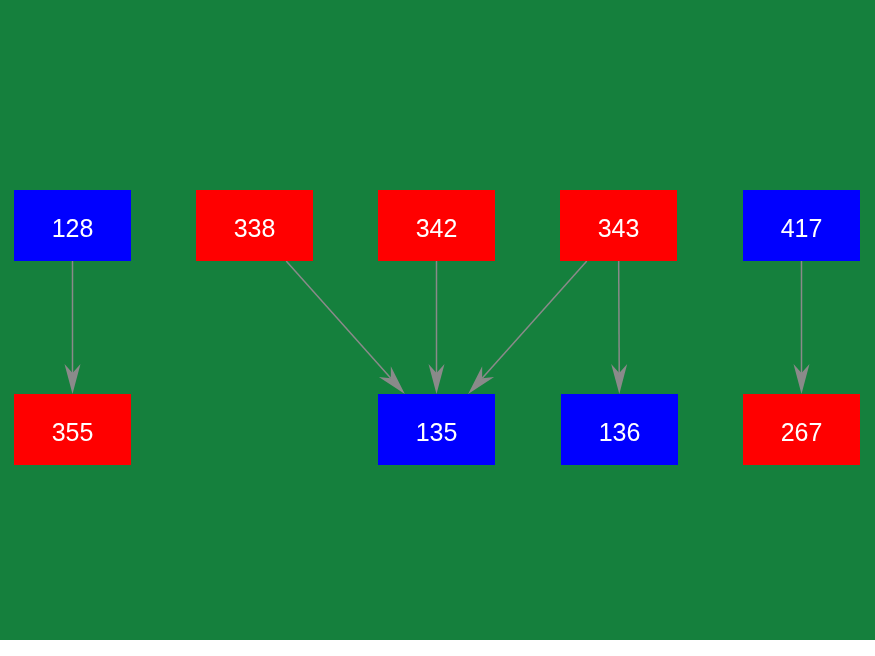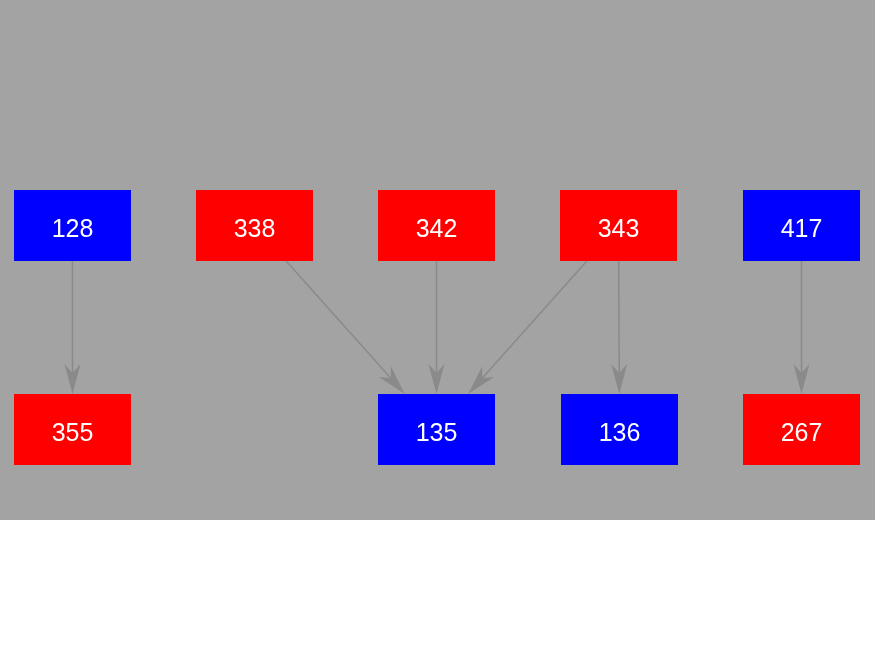--- a/index.html
+++ b/index.html
@@ -4,22 +4,22 @@
 <style>
   html, body {
     margin: 0;
     padding: 0;
     background: #ffffff;
     font-family: "Liberation Sans", sans-serif;
   }
   #canvas-wrap {
     position: relative;
     width: 875px;
-    height: 520px;
-    background: #a3a3a3;
+    height: 640px;
+    background: #15803d;
     overflow: hidden;
   }
   svg text {
     font-family: "Liberation Sans", sans-serif;
     font-size: 25px;
   }
 </style>
 </head>
 <body>
 

